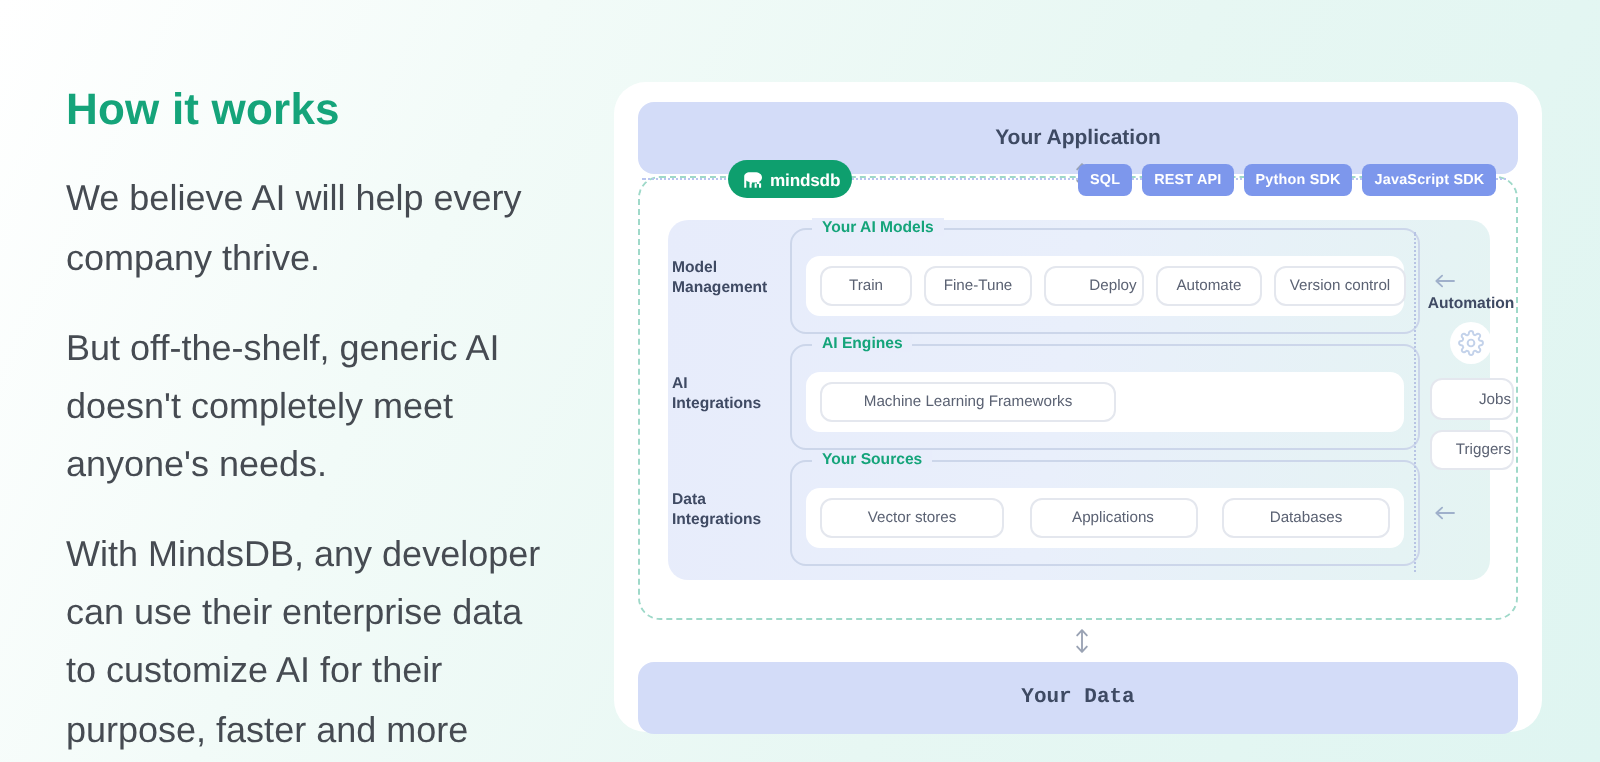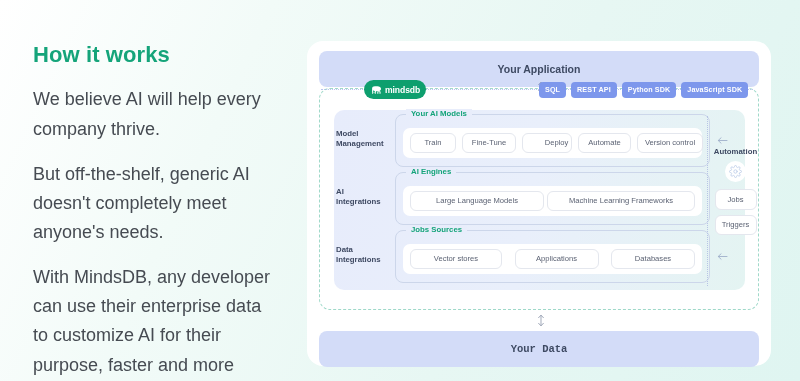--- a/index.html
+++ b/index.html
@@ -300,21 +300,21 @@
   .auto-pill {
     display: block;
     width: 42px;
     margin: 0 auto 5px;
     border: 1px solid #e4e7ee;
     background: #ffffff;
     border-radius: 6px;
     font-size: 7.6px;
     color: #5b6273;
     padding: 4.5px 0 5px;
-    text-align: center;
+    text-align: right;
   }
 </style>
 </head>
 <body>
 
 <div class="copy-col">
   <h1 class="page-title">How it works</h1>
   <p class="copy-para">We believe AI will help every company thrive.</p>
   <p class="copy-para">But off-the-shelf, generic AI doesn't completely meet anyone's needs.</p>
   <p class="copy-para">With MindsDB, any developer can use their enterprise data to customize AI for their purpose, faster and more securely.</p>
@@ -376,36 +376,35 @@
           <polyline points="4.4,2 1.2,5 4.4,8"></polyline>
         </svg>
       </div>
     </div>
 
     <div class="stack-row r1">
       <div class="row-label">AI Integrations</div>
       <div class="group">
         <span class="group-legend">AI Engines</span>
         <div class="pill-tray spread">
-          <span class="pill w-llm">Large Language Models</span>
           <span class="pill w-mlf">Machine Learning Frameworks</span>
         </div>
       </div>
       <div class="row-arrow">
         <svg viewBox="0 0 12 10" fill="none" stroke="currentColor" stroke-width="1" stroke-linecap="round" stroke-linejoin="round">
           <line x1="11" y1="5" x2="1.4" y2="5"></line>
           <polyline points="4.4,2 1.2,5 4.4,8"></polyline>
         </svg>
       </div>
     </div>
 
     <div class="stack-row r2">
       <div class="row-label">Data Integrations</div>
       <div class="group">
-        <span class="group-legend">Jobs Sources</span>
+        <span class="group-legend">Your Sources</span>
         <div class="pill-tray spread">
           <span class="pill w-vec">Vector stores</span>
           <span class="pill w-app">Applications</span>
           <span class="pill w-db">Databases</span>
         </div>
       </div>
       <div class="row-arrow">
         <svg viewBox="0 0 12 10" fill="none" stroke="currentColor" stroke-width="1" stroke-linecap="round" stroke-linejoin="round">
           <line x1="11" y1="5" x2="1.4" y2="5"></line>
           <polyline points="4.4,2 1.2,5 4.4,8"></polyline>

